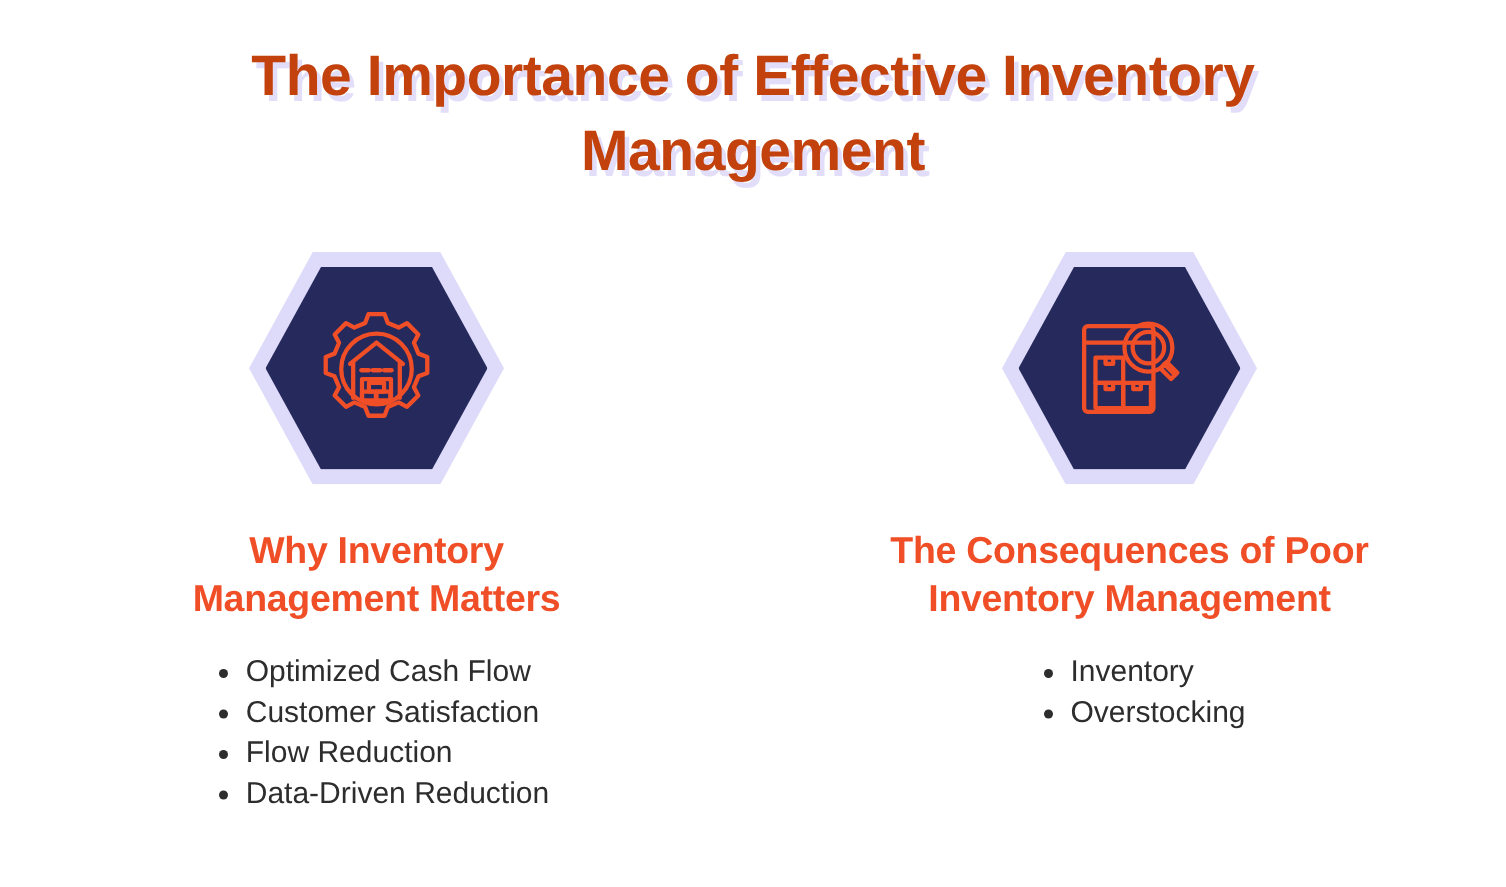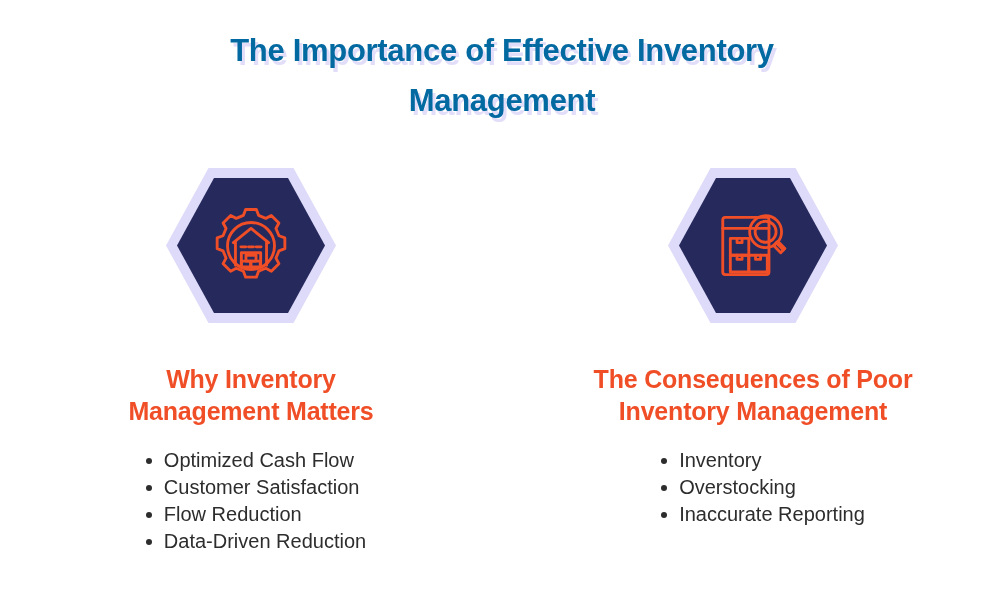--- a/index.html
+++ b/index.html
@@ -25,24 +25,24 @@
   
   .title-block {
     position: absolute;
     left: 62px;
     top: 26px;
     width: 880px;
     text-align: center;
   }
   .title-text {
     font-family: "Liberation Sans", sans-serif;
-    font-size: 31px;
+    font-size: 38px;
     line-height: 50px;
     font-weight: bold;
-    color: #0369a1;
+    color: #c2410c;
     letter-spacing: -0.3px;
     text-shadow: 3px 4px 0 #e2def9;
     white-space: pre-line;
   }
 
   
   .columns {
     position: absolute;
     left: 0;
     top: 168px;
@@ -81,21 +81,21 @@
     justify-content: center;
   }
   .hex-icon {
     width: 84px;
     height: 84px;
     display: block;
   }
 
   
   .section-heading {
-    margin-top: 40px;
+    margin-top: 28px;
     font-family: "Liberation Sans", sans-serif;
     font-size: 25px;
     line-height: 32px;
     font-weight: bold;
     color: #f04e27;
     text-align: center;
     letter-spacing: -0.2px;
     white-space: pre-line;
   }
 
@@ -206,18 +206,17 @@
           </svg>
         </div>
       </div>
 
       <div class="section-heading">The Consequences of Poor
 Inventory Management</div>
 
       <ul class="bullet-list list-right">
         <li class="bullet-item">Inventory</li>
         <li class="bullet-item">Overstocking</li>
-        <li class="bullet-item">Inaccurate Reporting</li>
       </ul>
     </div>
 
   </div>
 </div>
 
 </body></html>

